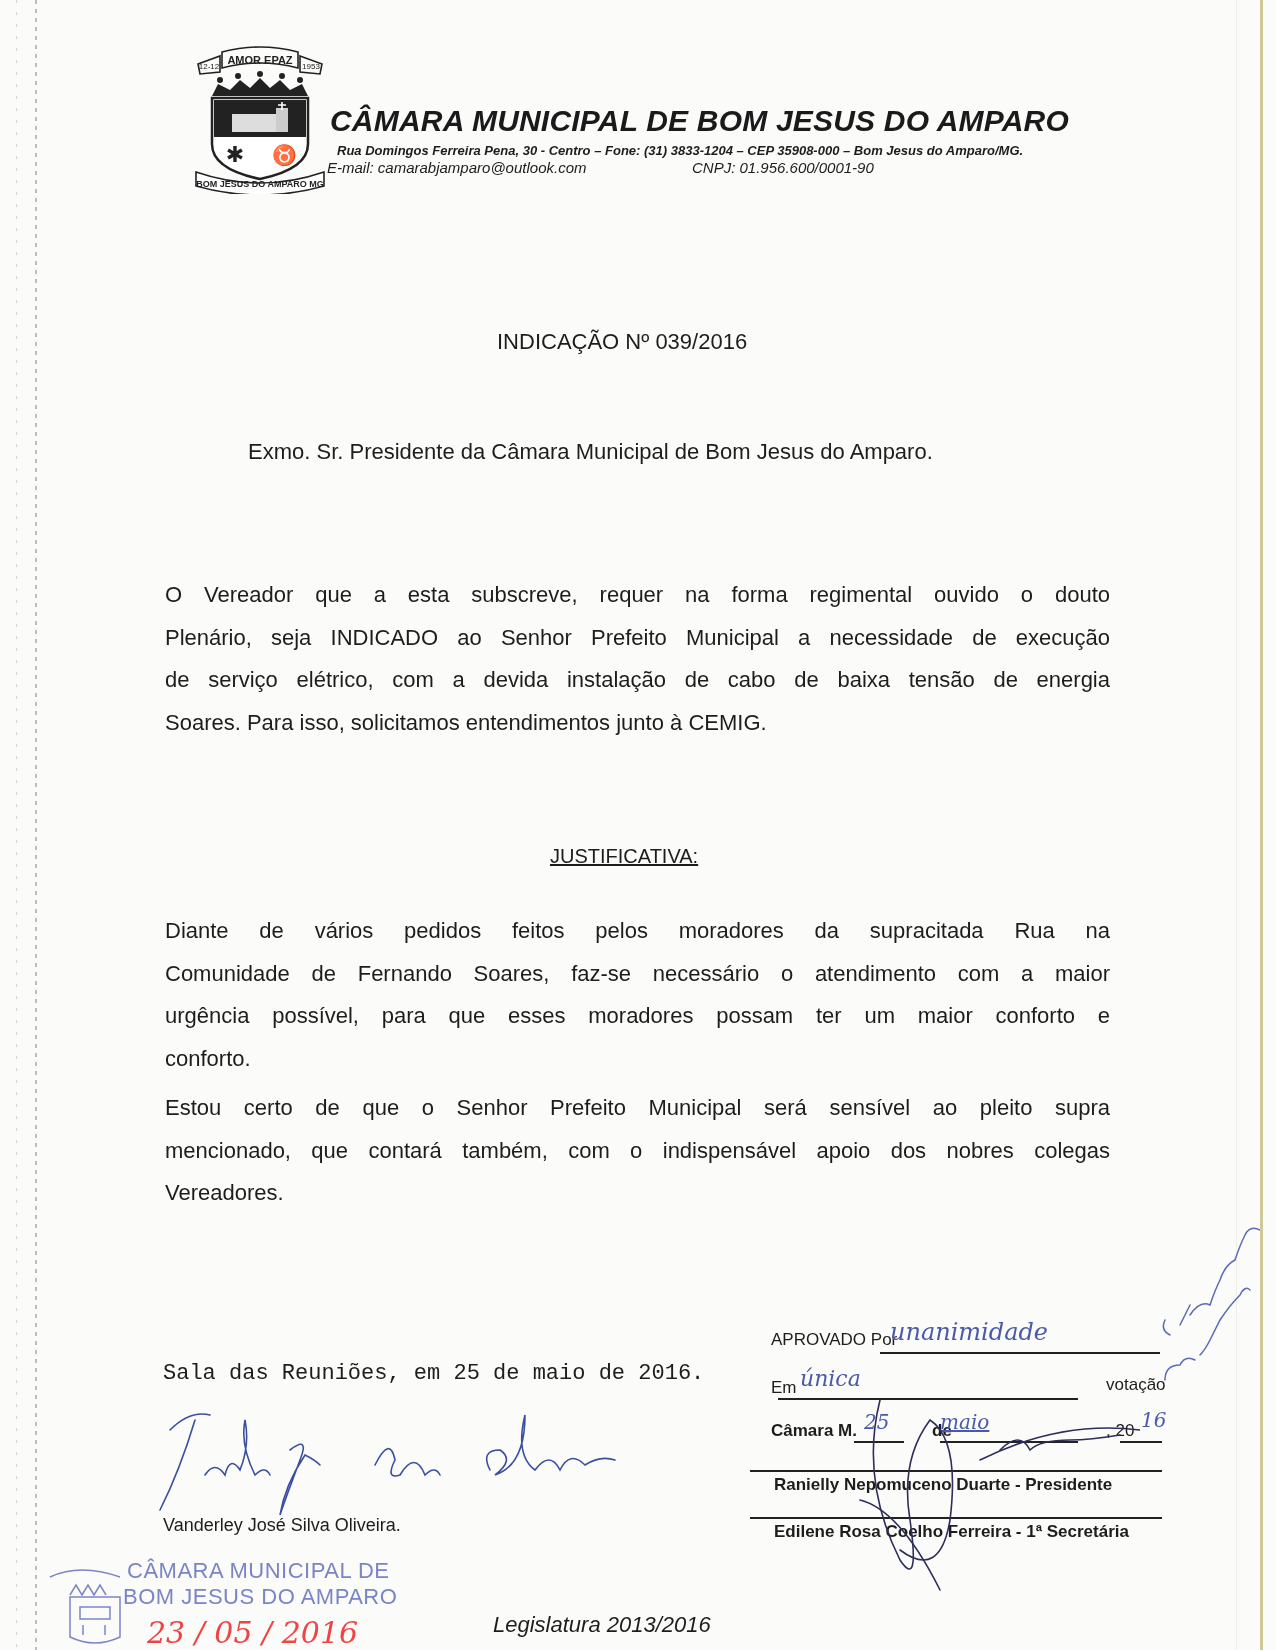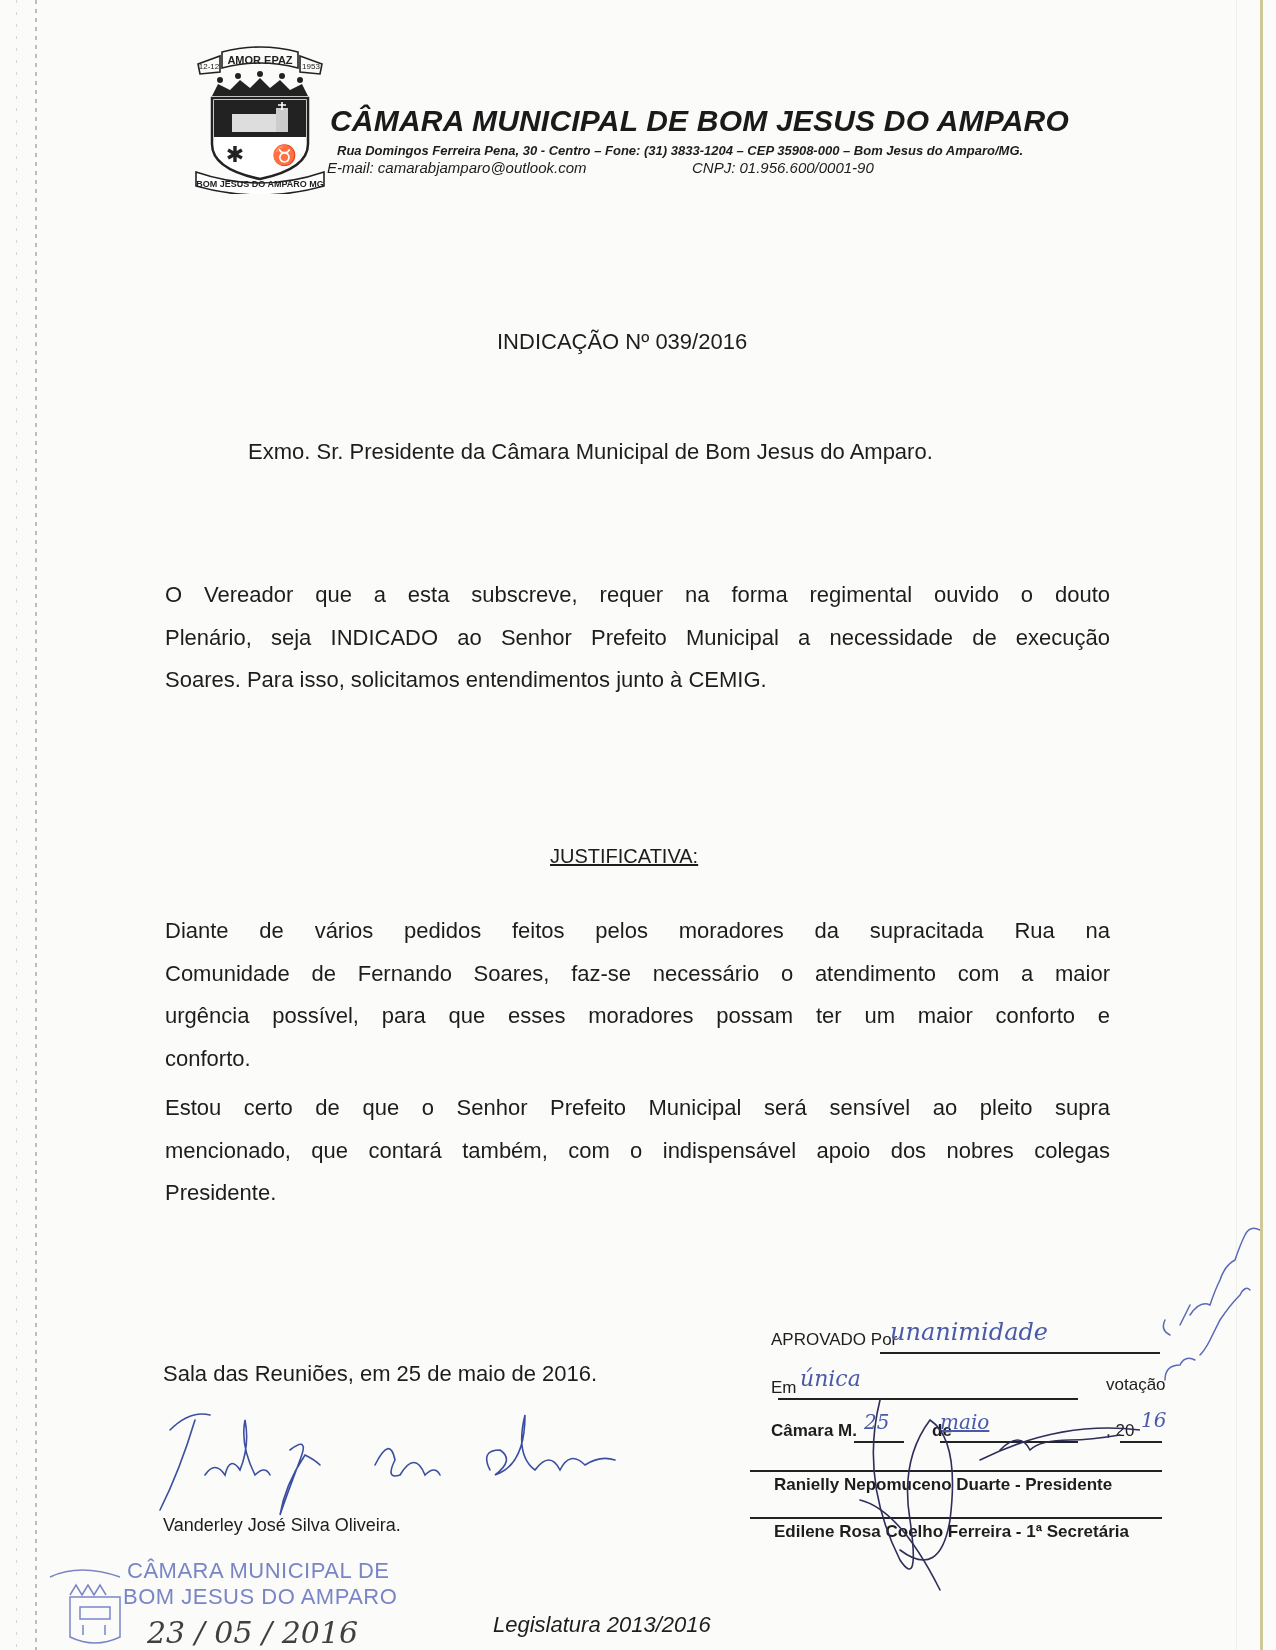--- a/index.html
+++ b/index.html
@@ -26,21 +26,21 @@
   .salutation { left:248px; top:439px; font-size:22px; }
 
   .para { position:absolute; left:165px; width:945px; font-size:22px; line-height:42.5px; text-align:justify; }
   .para span.line { display:block; height:42.5px; text-align-last:justify; }
   .para span.line.last { text-align-last:left; }
   .p1 { top:574px; }
   .just { left:550px; top:845px; font-size:20px; text-decoration:underline; }
   .p2 { top:910px; }
   .p3 { top:1087px; }
 
-  .place-date { left:163px; top:1361px; font-size:22px; }
+  .place-date { left:163px; top:1361px; font-size:22px;font-family:Liberation Mono, monospace; }
   .sig-name { left:163px; top:1515px; font-size:18px; }
   .signature { position:absolute; left:150px; top:1390px; width:560px; height:130px; }
 
   .appr { font-size:17px;margin-left:24px; }
   .appr-label { left:747px; top:1330px; }
   .appr-value { left:890px; top:1318px; font-size:24px; color:#4a5aa8; font-family:"DejaVu Serif", serif; font-style:italic; }
   .uline { position:absolute; height:2px; background:#222; }
   .em-label { left:747px; top:1378px; }
   .em-value { left:800px; top:1366px; font-size:22px; color:#4a5aa8; font-family:"DejaVu Serif", serif; font-style:italic; }
   .votacao { left:1082px; top:1375px; }
@@ -51,21 +51,21 @@
   .year-prefix { left:1082px; top:1421px; }
   .year-value { left:1118px; top:1408px; font-size:20px; color:#4a5aa8; font-family:"DejaVu Serif", serif; font-style:italic;margin-left:23px; }
   .pres-name { left:750px; top:1475px; font-weight:bold; }
   .sec-name { left:750px; top:1522px; font-weight:bold; }
   .margin-note { position:absolute; left:1150px; top:1185px; width:110px; height:200px; }
   .president-scrawl { position:absolute; left:840px; top:1360px; width:300px; height:240px; }
 
   .stamp { position:absolute; left:25px; top:1555px; width:400px; height:95px; color:#7b86c6; }
   .stamp-line1 { left:127px; top:1558px; font-size:22px; color:#7a85c6; letter-spacing:.5px; }
   .stamp-line2 { left:123px; top:1584px; font-size:22px; color:#7a85c6; letter-spacing:.5px; }
-  .stamp-date { left:147px; top:1615px; font-size:30px; color:#404040; font-family:"DejaVu Serif", serif; font-style:italic; }
+  .stamp-date { left:147px; top:1615px; font-size:30px; color:#ef4444; font-family:"DejaVu Serif", serif; font-style:italic; }
   .footer { left:493px; top:1612px; font-size:22px; font-style:italic; }
 </style>
 </head>
 <body>
 
 <div class="binding2"></div>
 <div class="binding"></div>
 <div class="page-edge-right2"></div>
 <div class="page-edge-right"></div>
 
@@ -102,36 +102,37 @@
 <div class="abs hdr-addr">Rua Domingos Ferreira Pena, 30 - Centro – Fone: (31) 3833-1204 – CEP 35908-000 – Bom Jesus do Amparo/MG.</div>
 <div class="abs hdr-email">E-mail: camarabjamparo@outlook.com</div>
 <div class="abs hdr-cnpj">CNPJ: 01.956.600/0001-90</div>
 
 <div class="abs doc-title">INDICAÇÃO Nº 039/2016</div>
 <div class="abs salutation">Exmo. Sr. Presidente da Câmara Municipal de Bom Jesus do Amparo.</div>
 
 <div class="para p1">
   <span class="line">O Vereador que a esta subscreve, requer na forma regimental ouvido o douto</span>
   <span class="line">Plenário, seja INDICADO ao Senhor Prefeito Municipal a necessidade de execução</span>
+  <span class="line">de serviço elétrico, com a devida instalação de cabo de baixa tensão de energia</span>
   <span class="line last">Soares. Para isso, solicitamos entendimentos junto à CEMIG.</span>
 </div>
 
 <div class="abs just">JUSTIFICATIVA:</div>
 
 <div class="para p2">
   <span class="line">Diante de vários pedidos feitos pelos moradores da supracitada Rua na</span>
   <span class="line">Comunidade de Fernando Soares, faz-se necessário o atendimento com a maior</span>
   <span class="line">urgência possível, para que esses moradores possam ter um maior conforto e</span>
   <span class="line last">conforto.</span>
 </div>
 
 <div class="para p3">
   <span class="line">Estou certo de que o Senhor Prefeito Municipal será sensível ao pleito supra</span>
   <span class="line">mencionado, que contará também, com o indispensável apoio dos nobres colegas</span>
-  <span class="line last">Presidente.</span>
+  <span class="line last">Vereadores.</span>
 </div>
 
 <div class="abs place-date">Sala das Reuniões, em 25 de maio de 2016.</div>
 <svg class="signature" viewBox="0 0 560 130">
   <g fill="none" stroke="#3b4fa0" stroke-width="1.6" stroke-linecap="round">
     <path d="M20 40 Q40 20 60 25 M45 30 Q30 80 10 120"></path>
     <path d="M55 85 q10 -15 20 0 q5 -20 15 -5 q10 -25 5 -50 q-5 25 10 55 q10 -10 15 0"></path>
     <path d="M140 60 q20 -15 10 10 q-15 40 -20 55 q5 -30 25 -60 q10 5 15 10"></path>
     <path d="M225 75 q15 -30 20 -5 q-10 20 5 15 q15 -25 25 0 q10 -10 15 0"></path>
     <path d="M340 80 q-10 -20 10 -20 q15 10 -5 25 q30 -10 30 -60 q-10 40 10 55 q15 -20 25 0 q10 -20 25 -5 q15 -10 30 -5"></path>

